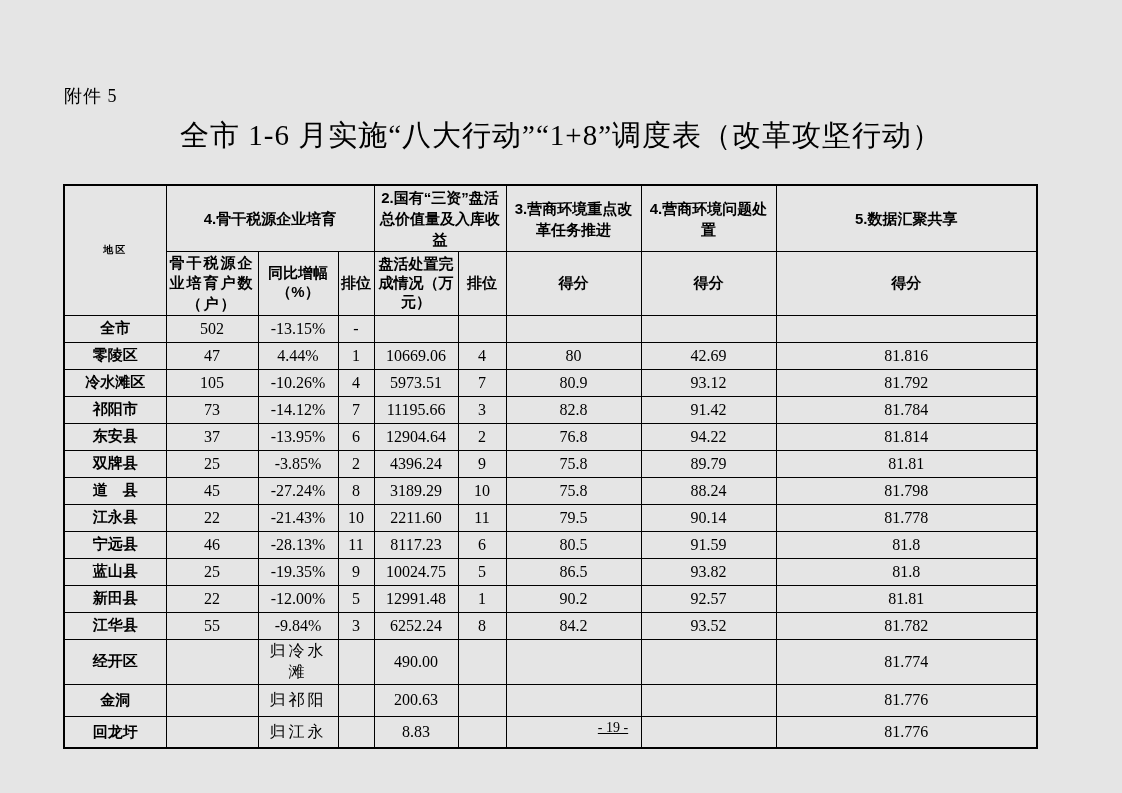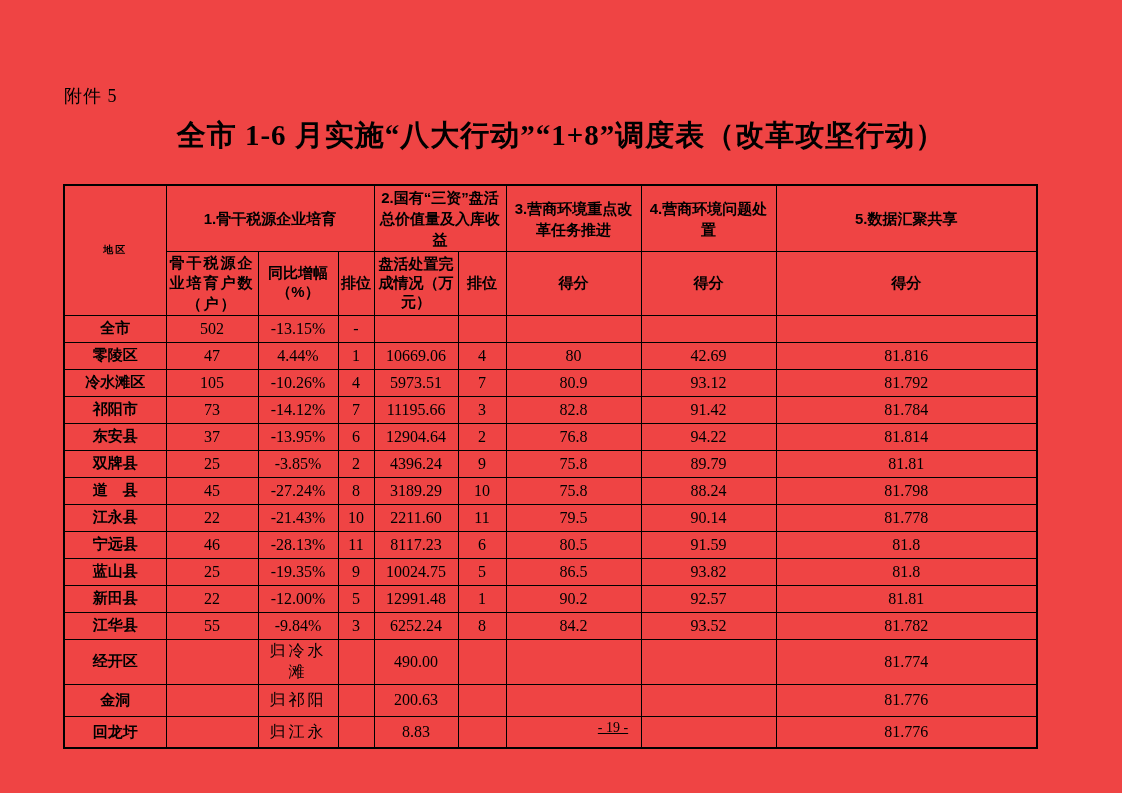--- a/index.html
+++ b/index.html
@@ -1,25 +1,25 @@
 <!DOCTYPE html>
 <html><head>
 <meta charset="utf-8">
 <style>
   * { margin: 0; padding: 0; box-sizing: border-box; }
   html, body { width: 1122px; height: 793px; background: #ffffff; overflow: hidden; }
   body { font-family: "Liberation Serif", "DejaVu Serif", serif; color: #000; }
 
-  .page { position: relative; width: 1122px; height: 793px; background: #ef4444; }
+  .page { position: relative; width: 1122px; height: 793px; background: #e5e5e5; }
 
   .attachment { position: absolute; left: 64px; top: 84px; font-size: 18px;
                 font-family: "Liberation Serif", "DejaVu Serif", serif; letter-spacing: 1px; }
 
   .title { position: absolute; left: 0; top: 116px; width: 1122px; text-align: center;
-           font-size: 29px; font-weight: bold; letter-spacing: 1px;
+           font-size: 29px; font-weight: normal; letter-spacing: 1px;
            font-family: "Liberation Serif", "DejaVu Serif", serif; }
 
   table.sched { position: absolute; left: 63px; top: 184px; width: 973px;
                 border-collapse: collapse; table-layout: fixed;
                 border: 2px solid #000; }
   table.sched th, table.sched td { border: 1px solid #000; text-align: center; vertical-align: middle; padding: 1px 2px; }
 
   
   col.c-region { width: 102px; }
   col.c-count  { width: 92px; }
@@ -66,21 +66,21 @@
         <col class="c-rank1">
       <col class="c-asset">
         <col class="c-rank2">
         <col class="c-score3">
         <col class="c-score4">
         <col class="c-score5">
     </colgroup>
     <thead>
       <tr class="hrow1">
         <th rowspan="2" class="region-h">地区</th>
-        <th colspan="3" class="grp">1.骨干税源企业培育</th>
+        <th colspan="3" class="grp">4.骨干税源企业培育</th>
         <th colspan="2" class="grp">2.国有“三资”盘活总价值量及入库收益</th>
         <th class="grp">3.营商环境重点改革任务推进</th>
         <th class="grp">4.营商环境问题处置</th>
         <th class="grp">5.数据汇聚共享</th>
       </tr>
       <tr class="hrow2">
         <th class="sub-wide">骨干税源企业培育户数（户）</th>
         <th>同比增幅（%）</th>
         <th>排位</th>
         <th>盘活处置完成情况（万元）</th>

